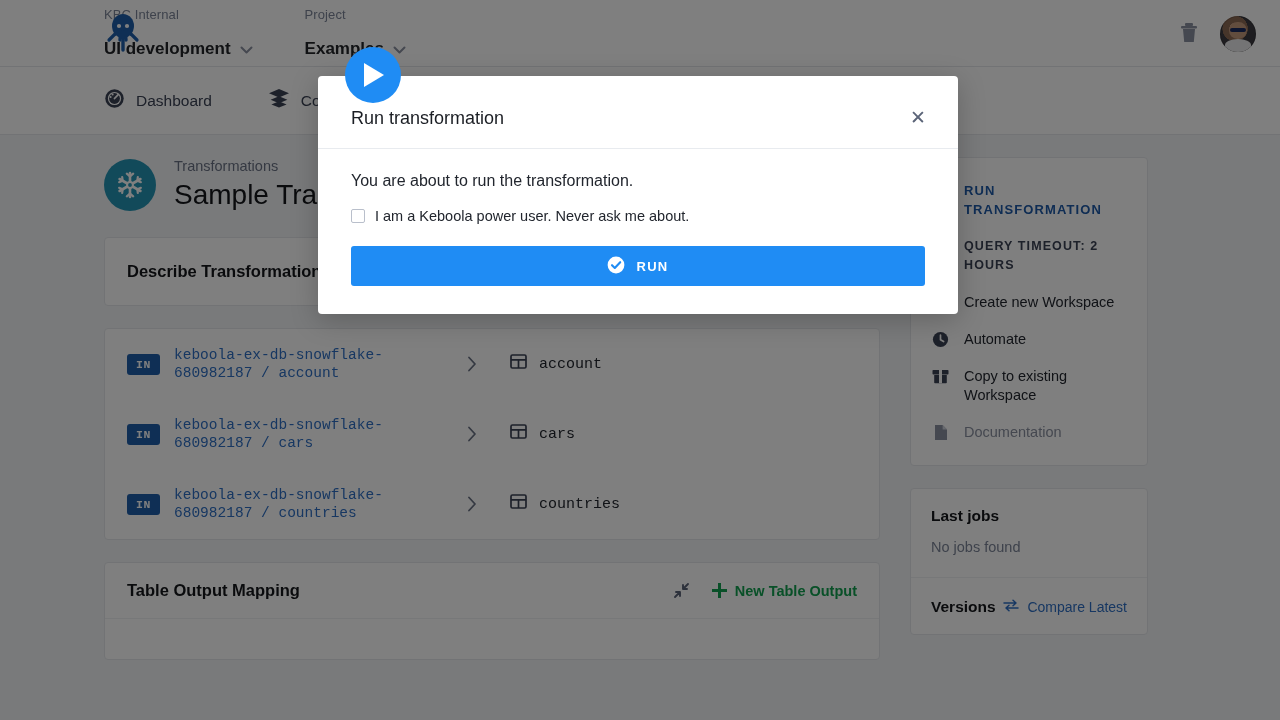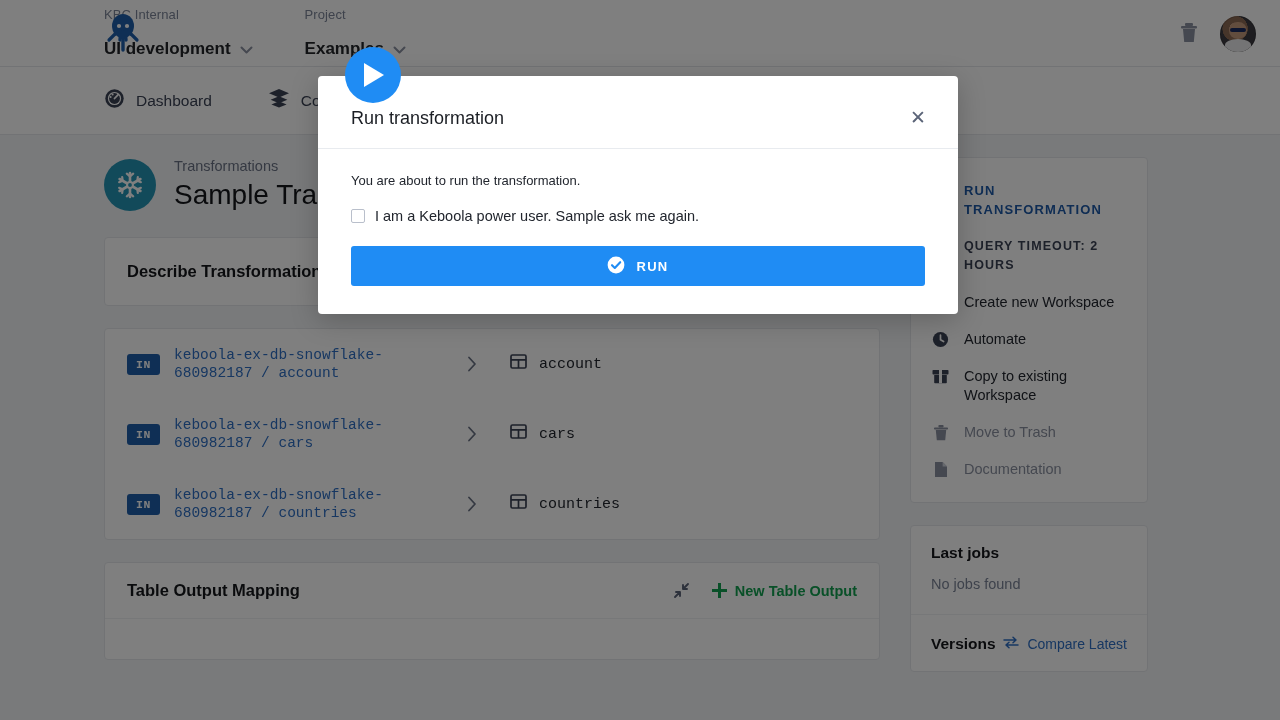--- a/index.html
+++ b/index.html
@@ -210,21 +210,21 @@
     padding: 30px 28px 18px 33px;
     display: flex; align-items: flex-start; justify-content: space-between;
     border-bottom: 1px solid #e8ebef;
   }
   .modal-title { font-size: 18px; color: #1b1e24; line-height: 24px; }
   .modal-close {
     font-size: 19px; color: #5b6478; cursor: pointer;
     line-height: 1; padding: 2px 4px; font-family: "Liberation Sans", sans-serif;
   }
   .modal-body { padding: 22px 33px 0 33px; }
-  .modal-text { font-size: 13px; color: #22262e; line-height: 20px; }
+  .modal-text { font-size: 16px; color: #22262e; line-height: 20px; }
   .modal-check-row {
     display: flex; align-items: center; gap: 10px;
     margin-top: 17px;
   }
   .cbox {
     width: 14px; height: 14px; flex: none;
     border: 1px solid #b9bfcb; border-radius: 2px; background: #fff;
     cursor: pointer;
   }
   .modal-check-label { font-size: 14.5px; color: #22262e; cursor: pointer; }
@@ -513,30 +513,20 @@
             <svg width="17" height="16" viewBox="0 0 17 16">
               <rect x="0.5" y="2" width="16" height="4.6" rx="0.8" fill="#3b4255"></rect>
               <path d="M2.2 7 h12.6 v7.4 a0.8 0.8 0 0 1 -0.8 0.8 H3 a0.8 0.8 0 0 1 -0.8 -0.8 Z" fill="#3b4255"></path>
               <rect x="7" y="2" width="3" height="13.2" fill="#ffffff"></rect>
             </svg>
           </span>
           <span>Copy to existing Workspace</span>
         </div>
         <div class="side-item muted">
           <span class="ico">
-            <svg width="16" height="17" viewBox="0 0 16 17">
-              <rect x="1" y="3.4" width="14" height="2.1" rx="0.8" fill="#8a90a0"></rect>
-              <rect x="5.4" y="1" width="5.2" height="2.4" rx="0.8" fill="#8a90a0"></rect>
-              <path d="M2.8 6 h10.4 l-1 10.2 h-8.4 Z" fill="#8a90a0"></path>
-            </svg>
-          </span>
-          <span>Move to Trash</span>
-        </div>
-        <div class="side-item muted">
-          <span class="ico">
             <svg width="14" height="17" viewBox="0 0 14 17">
               <path d="M1 1 h7.6 L13 5.4 V16 H1 Z" fill="#8a90a0"></path>
               <path d="M8.6 1 V5.4 H13" fill="#cfd3dc"></path>
             </svg>
           </span>
           <span>Documentation</span>
         </div>
       </div>
 
       <div class="side-card side-pad">
@@ -571,21 +561,21 @@
 
   <div class="modal-head">
     <span class="modal-title">Run transformation</span>
     <span class="modal-close">✕</span>
   </div>
 
   <div class="modal-body">
     <div class="modal-text">You are about to run the transformation.</div>
     <div class="modal-check-row">
       <span class="cbox"></span>
-      <span class="modal-check-label">I am a Keboola power user. Sample ask me again.</span>
+      <span class="modal-check-label">I am a Keboola power user. Never ask me about.</span>
     </div>
   </div>
 
   <div class="modal-foot">
     <button class="run-btn">
       <span>
         <svg width="18" height="18" viewBox="0 0 18 18">
           <circle cx="9" cy="9" r="8.4" fill="#ffffff"></circle>
           <path d="M5 9.2 L7.8 12 L13.2 6.2" stroke="#1f8cf4" stroke-width="2.1" fill="none" stroke-linecap="round" stroke-linejoin="round"></path>
         </svg>

